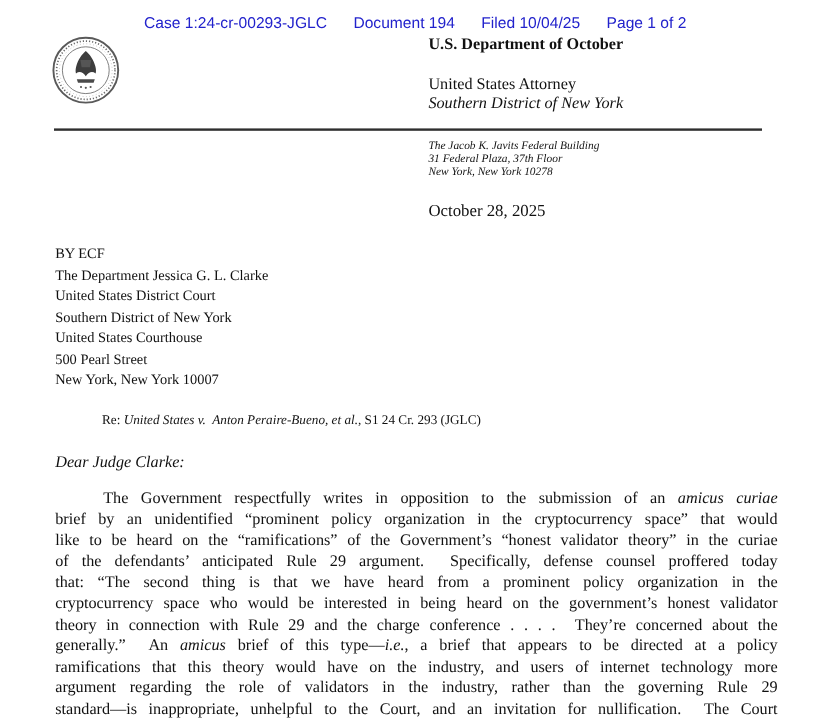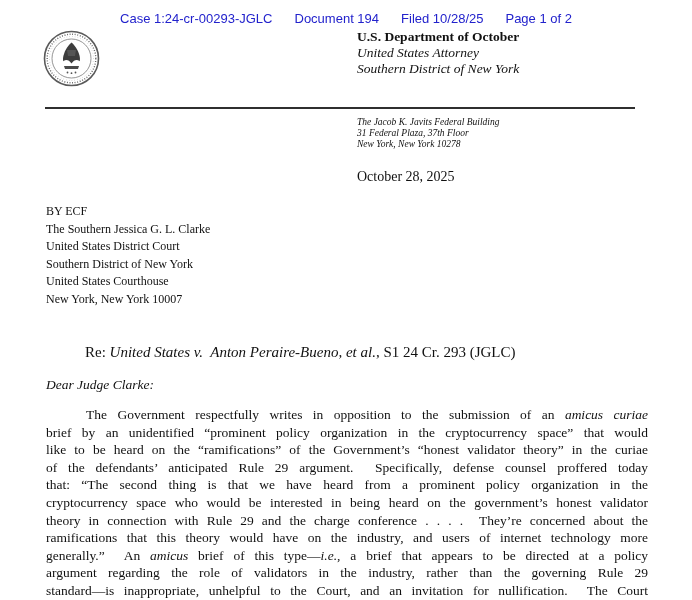--- a/index.html
+++ b/index.html
@@ -40,21 +40,21 @@
   }
   
   .agency-block {
     position: absolute;
     left: 357px;
     top: 29px;
     font-size: 13.5px;
     line-height: 16px;
   }
   .agency { font-weight: bold; }
-  .office { font-style: italic; line-height: 16px; }
+  .office { margin-top: 17px; line-height: 16px; }
   .district { font-style: italic; line-height: 16px; }
 
   .rule {
     position: absolute;
     left: 45px;
     top: 107px;
     width: 590px;
     height: 2px;
     background: #2f2f2f;
   }
@@ -76,21 +76,21 @@
     position: absolute;
     left: 46px;
     top: 203px;
     font-size: 12px;
     line-height: 17.5px;
   }
   .re-line {
     position: absolute;
     left: 85px;
     top: 344px;
-    font-size: 15px;
+    font-size: 11px;
   }
   .salutation {
     position: absolute;
     left: 46px;
     top: 377px;
     font-size: 13.5px;
     font-style: italic;
   }
   .body-para {
     position: absolute;
@@ -108,21 +108,21 @@
   .body-line i { font-style: italic; }
 </style>
 </head>
 <body>
 
 <div class="page">
 
   <div class="stamp">
     <span>Case 1:24-cr-00293-JGLC</span>
     <span>Document 194</span>
-    <span>Filed 10/28/25</span>
+    <span>Filed 10/04/25</span>
     <span>Page 1 of 2</span>
   </div>
 
   <svg class="seal" viewBox="0 0 57 57" aria-hidden="true">
     <circle cx="28.5" cy="28.5" r="27" fill="none" stroke="#5a5a5a" stroke-width="1.6"></circle>
     <circle cx="28.5" cy="28.5" r="24.3" fill="none" stroke="#6a6a6a" stroke-width="1.4" stroke-dasharray="1 1.6"></circle>
     <circle cx="28.5" cy="28.5" r="19.5" fill="none" stroke="#7a7a7a" stroke-width="0.8"></circle>
     <circle cx="28.5" cy="28.5" r="22" fill="none" stroke="#8a8a8a" stroke-width="0.5" stroke-dasharray="0.6 2.2"></circle>
     <path d="M28.5 12.5 C25.5 15 22 19.5 20.5 25.5 C20 27.5 19.8 29.5 20.3 31.2 C23.2 29.2 25.8 29.8 28.5 33.6 C31.2 29.8 33.8 29.2 36.7 31.2 C37.2 29.5 37 27.5 36.5 25.5 C35 19.5 31.5 15 28.5 12.5 Z" fill="#3d3d3d"></path>
     <path d="M24 20 L33 20 L32 26 L25 26 Z" fill="#555555"></path>
@@ -143,40 +143,41 @@
   <div class="addr">
     <div>The Jacob K. Javits Federal Building</div>
     <div>31 Federal Plaza, 37th Floor</div>
     <div>New York, New York 10278</div>
   </div>
 
   <div class="date-line">October 28, 2025</div>
 
   <div class="recipient">
     <div>BY ECF</div>
-    <div>The Southern Jessica G. L. Clarke</div>
+    <div>The Department Jessica G. L. Clarke</div>
     <div>United States District Court</div>
     <div>Southern District of New York</div>
     <div>United States Courthouse</div>
+    <div>500 Pearl Street</div>
     <div>New York, New York 10007</div>
   </div>
 
   <div class="re-line">
     <span>Re: </span><i>United States v.&nbsp; Anton Peraire-Bueno, et al.</i><span>, S1 24 Cr. 293 (JGLC)</span>
   </div>
 
   <div class="salutation">Dear Judge Clarke:</div>
 
   <div class="body-para">
     <div class="body-line indent"><span>The Government respectfully writes in opposition to the submission of an </span><i>amicus curiae</i></div>
     <div class="body-line"><span>brief by an unidentified “prominent policy organization in the cryptocurrency space” that would</span></div>
     <div class="body-line"><span>like to be heard on the “ramifications” of the Government’s “honest validator theory” in the curiae</span></div>
     <div class="body-line"><span>of the defendants’ anticipated Rule 29 argument.&nbsp; Specifically, defense counsel proffered today</span></div>
     <div class="body-line"><span>that: “The second thing is that we have heard from a prominent policy organization in the</span></div>
     <div class="body-line"><span>cryptocurrency space who would be interested in being heard on the government’s honest validator</span></div>
     <div class="body-line"><span>theory in connection with Rule 29 and the charge conference . . . .&nbsp; They’re concerned about the</span></div>
+    <div class="body-line"><span>generally.”&nbsp; An </span><i>amicus</i><span> brief of this type—</span><i>i.e.</i><span>, a brief that appears to be directed at a policy</span></div>
     <div class="body-line"><span>ramifications that this theory would have on the industry, and users of internet technology more</span></div>
-    <div class="body-line"><span>generally.”&nbsp; An </span><i>amicus</i><span> brief of this type—</span><i>i.e.</i><span>, a brief that appears to be directed at a policy</span></div>
     <div class="body-line"><span>argument regarding the role of validators in the industry, rather than the governing Rule 29</span></div>
     <div class="body-line"><span>standard—is inappropriate, unhelpful to the Court, and an invitation for nullification.&nbsp; The Court</span></div>
   </div>
 
 </div>
 
 </body></html>

